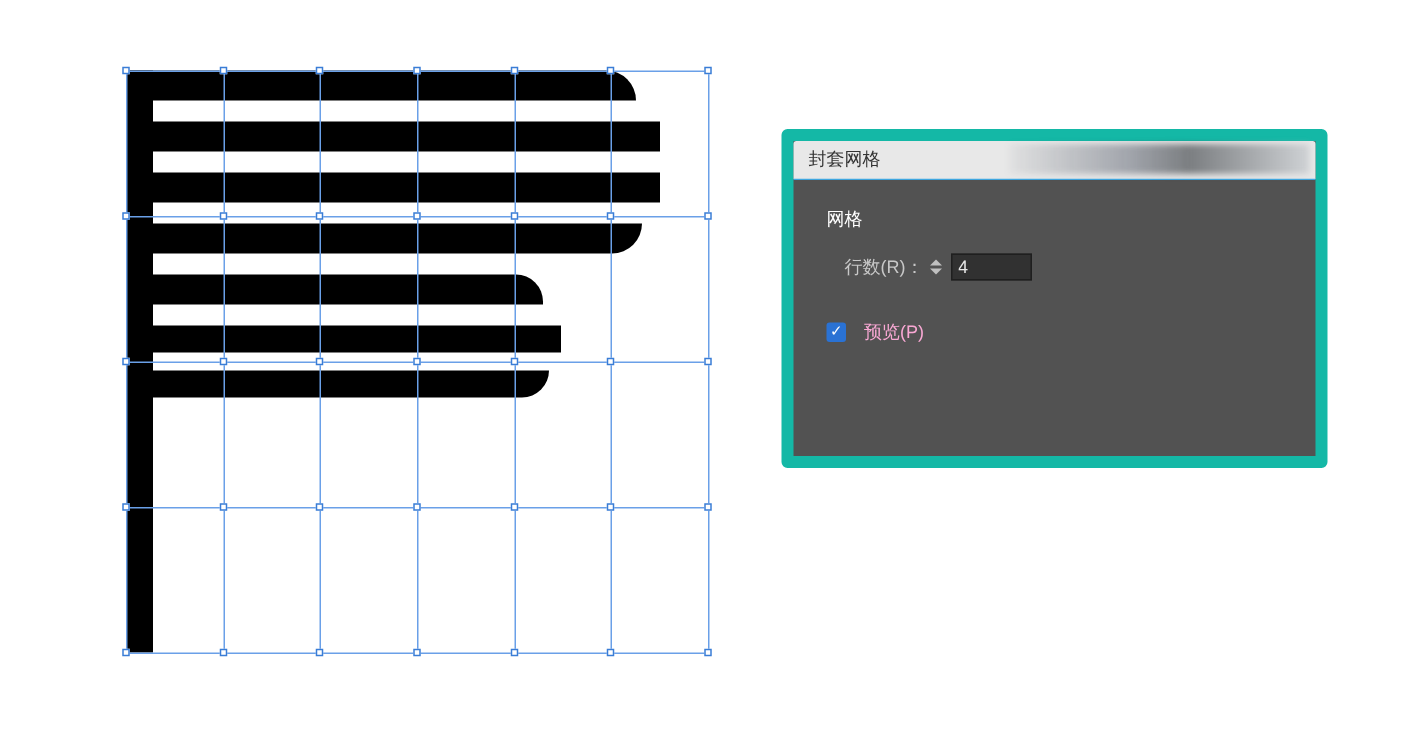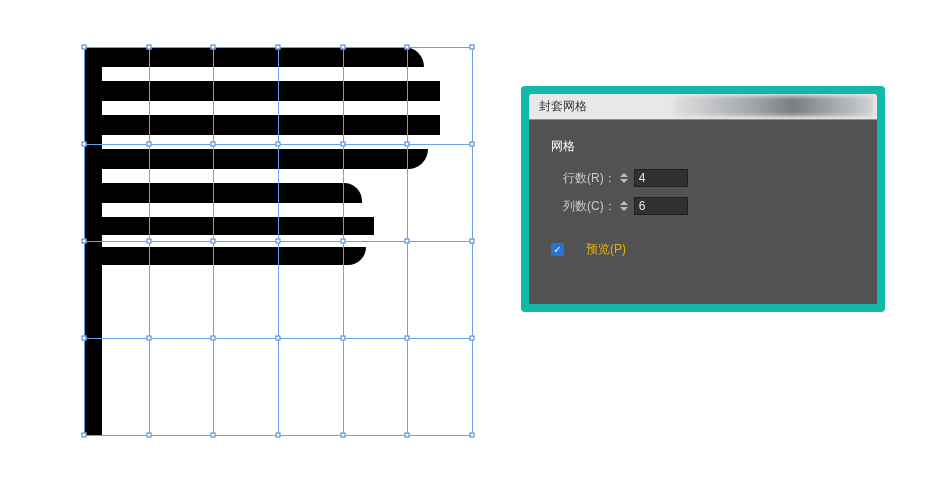--- a/index.html
+++ b/index.html
@@ -154,21 +154,21 @@
       display: inline-flex;
       align-items: center;
       justify-content: center;
       margin-right: 4px;
     }
     .checkmark {
       color: #fff;
       font-size: 10px;
       line-height: 1;
     }
-    .checkbox-label { color: #eab308; margin-right: 20px; margin-left: 10px; }
+    .checkbox-label { color: #f9a8d4; margin-right: 20px; }
     .btn {
       width: 80px;
       height: 26px;
       border: 1px solid #c8c8c8;
       border-radius: 13px;
       background: transparent;
       color: #e6e6e6;
       font-size: 12px;
       cursor: pointer;
       display: inline-flex;
@@ -253,30 +253,20 @@
       <span class="field-label">行数(R)：</span>
       <div class="stepper">
         <div class="stepper-arrows">
           <div class="arrow-up"></div>
           <div class="arrow-down"></div>
         </div>
         <input class="stepper-input" value="4" style="">
       </div>
     </div>
 
-    <div class="field-row">
-      <span class="field-label">列数(C)：</span>
-      <div class="stepper">
-        <div class="stepper-arrows">
-          <div class="arrow-up"></div>
-          <div class="arrow-down"></div>
-        </div>
-        <input class="stepper-input" value="6" style="">
-      </div>
-    </div>
 
     <div class="button-row">
       <span class="checkbox">
         <span class="checkmark">✓</span>
       </span>
       <span class="checkbox-label">预览(P)</span>
     </div>
   </div>
 </div>
 

